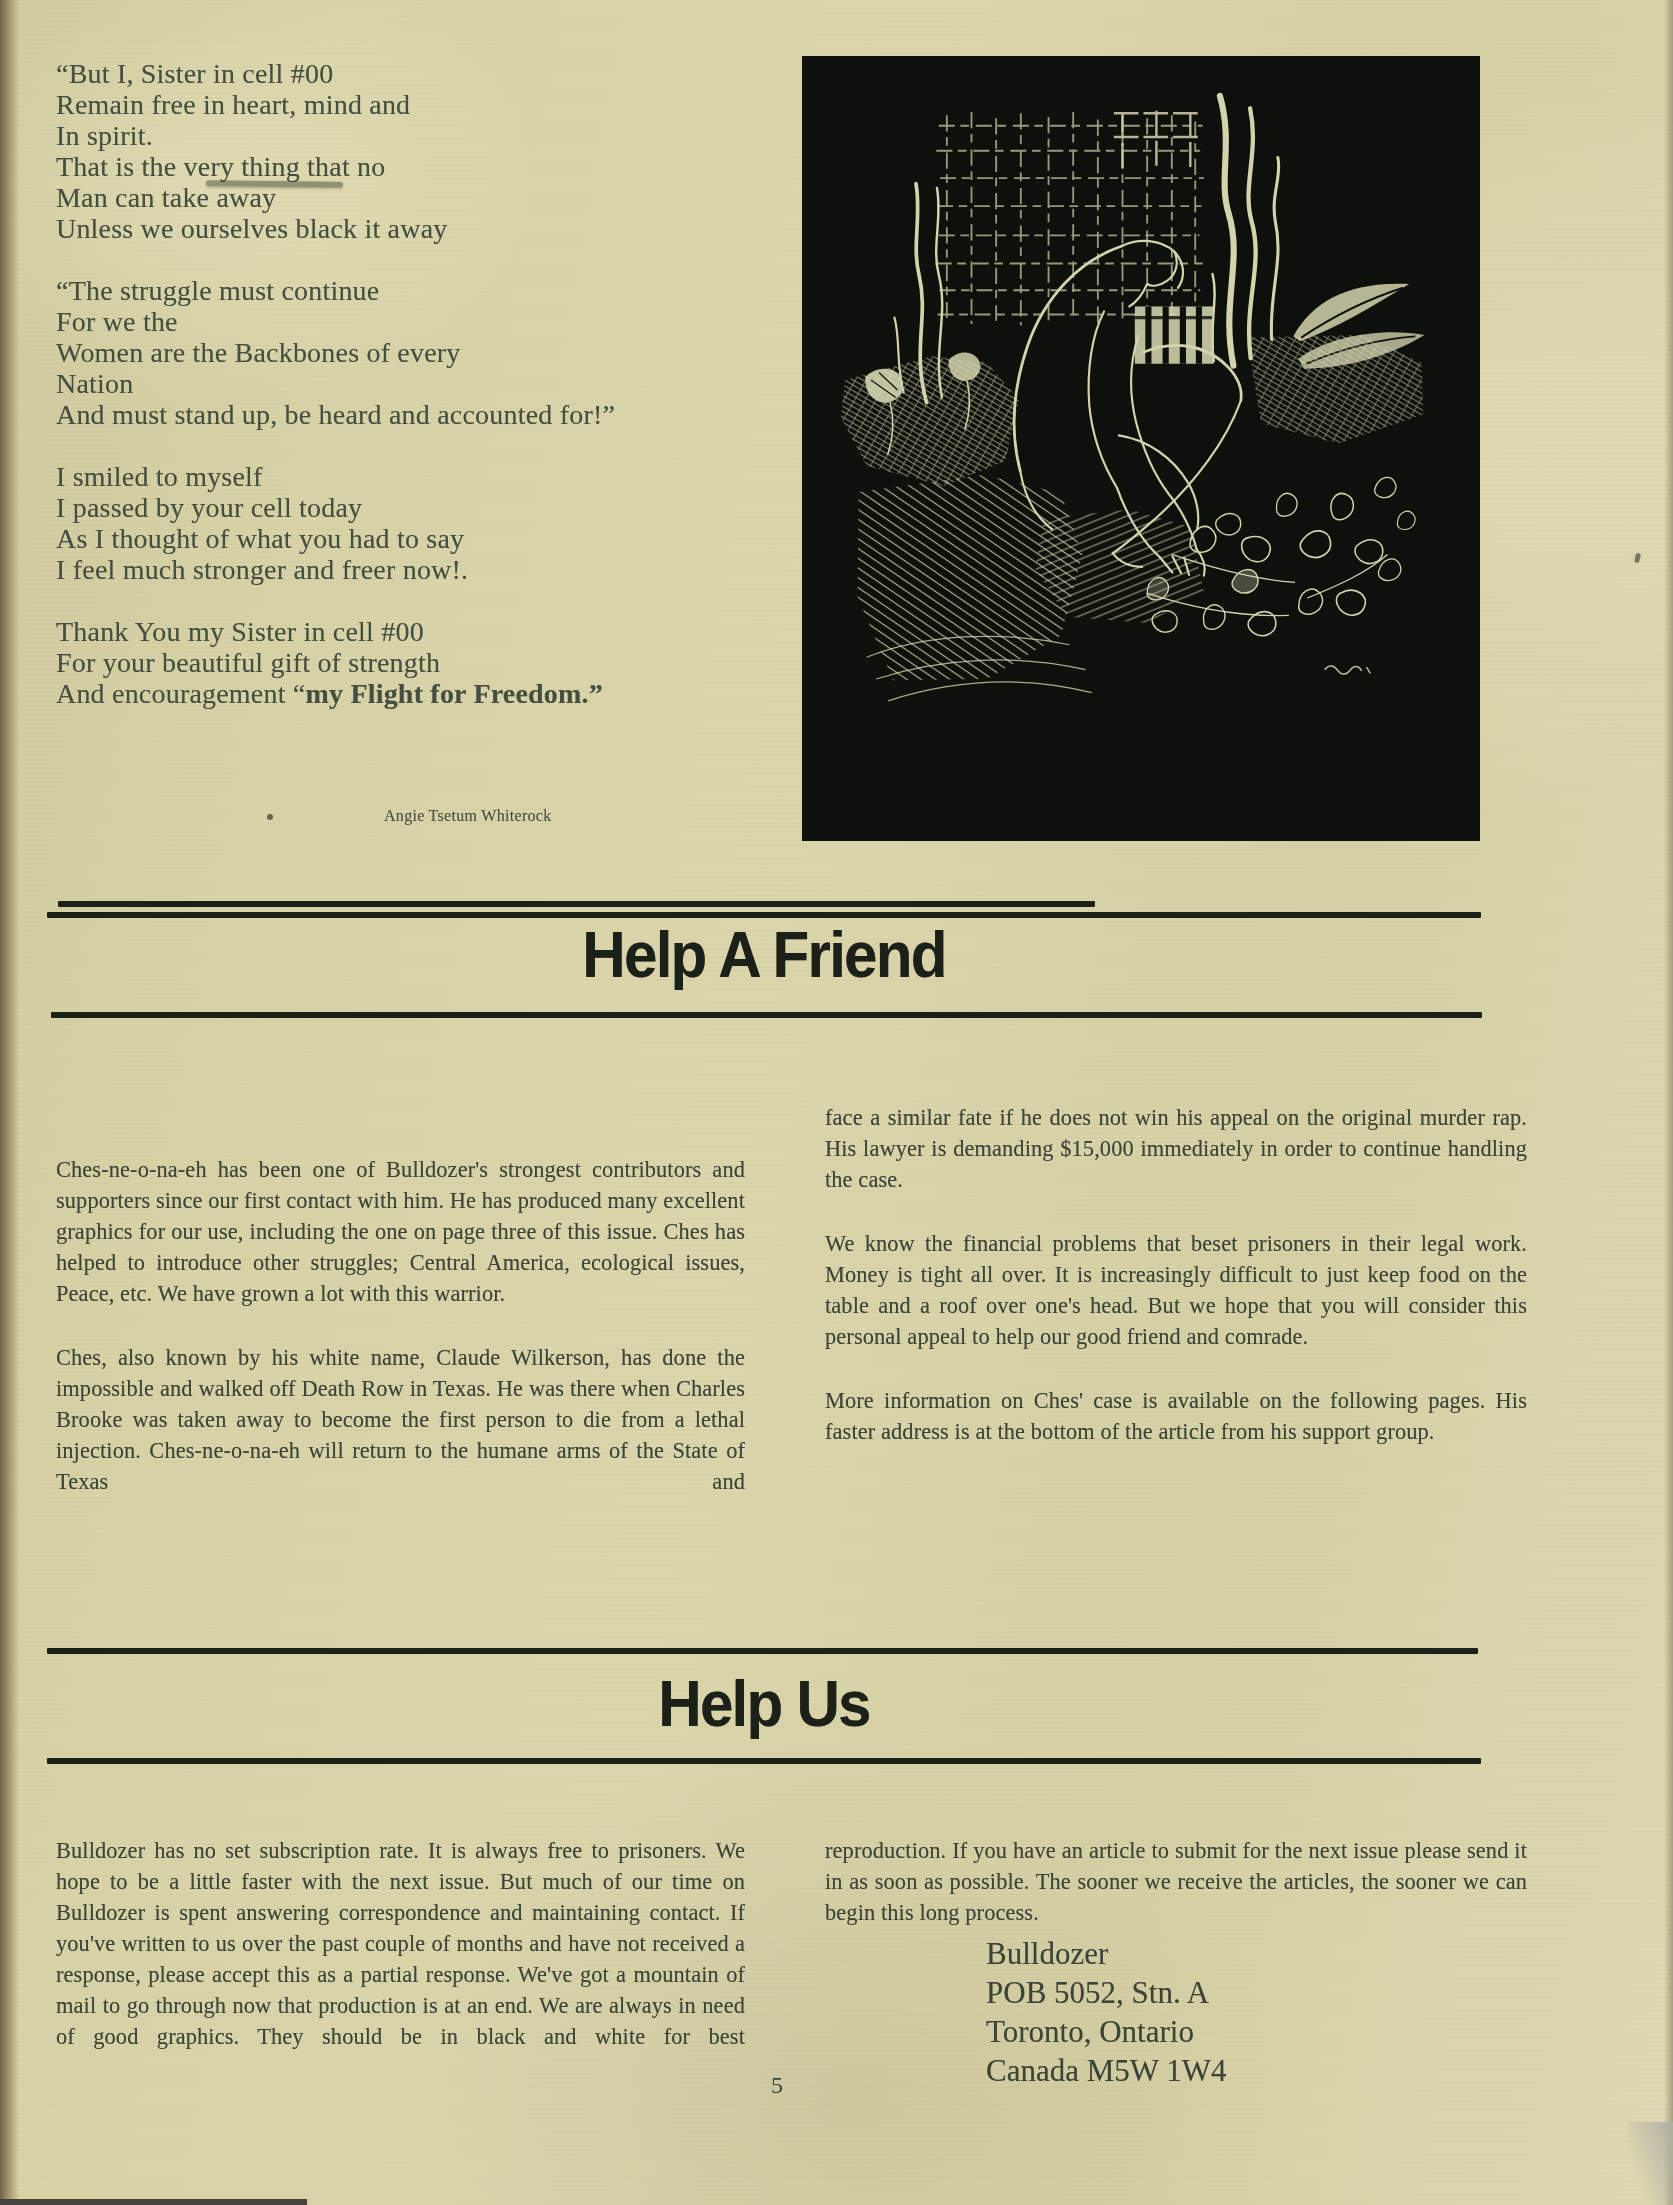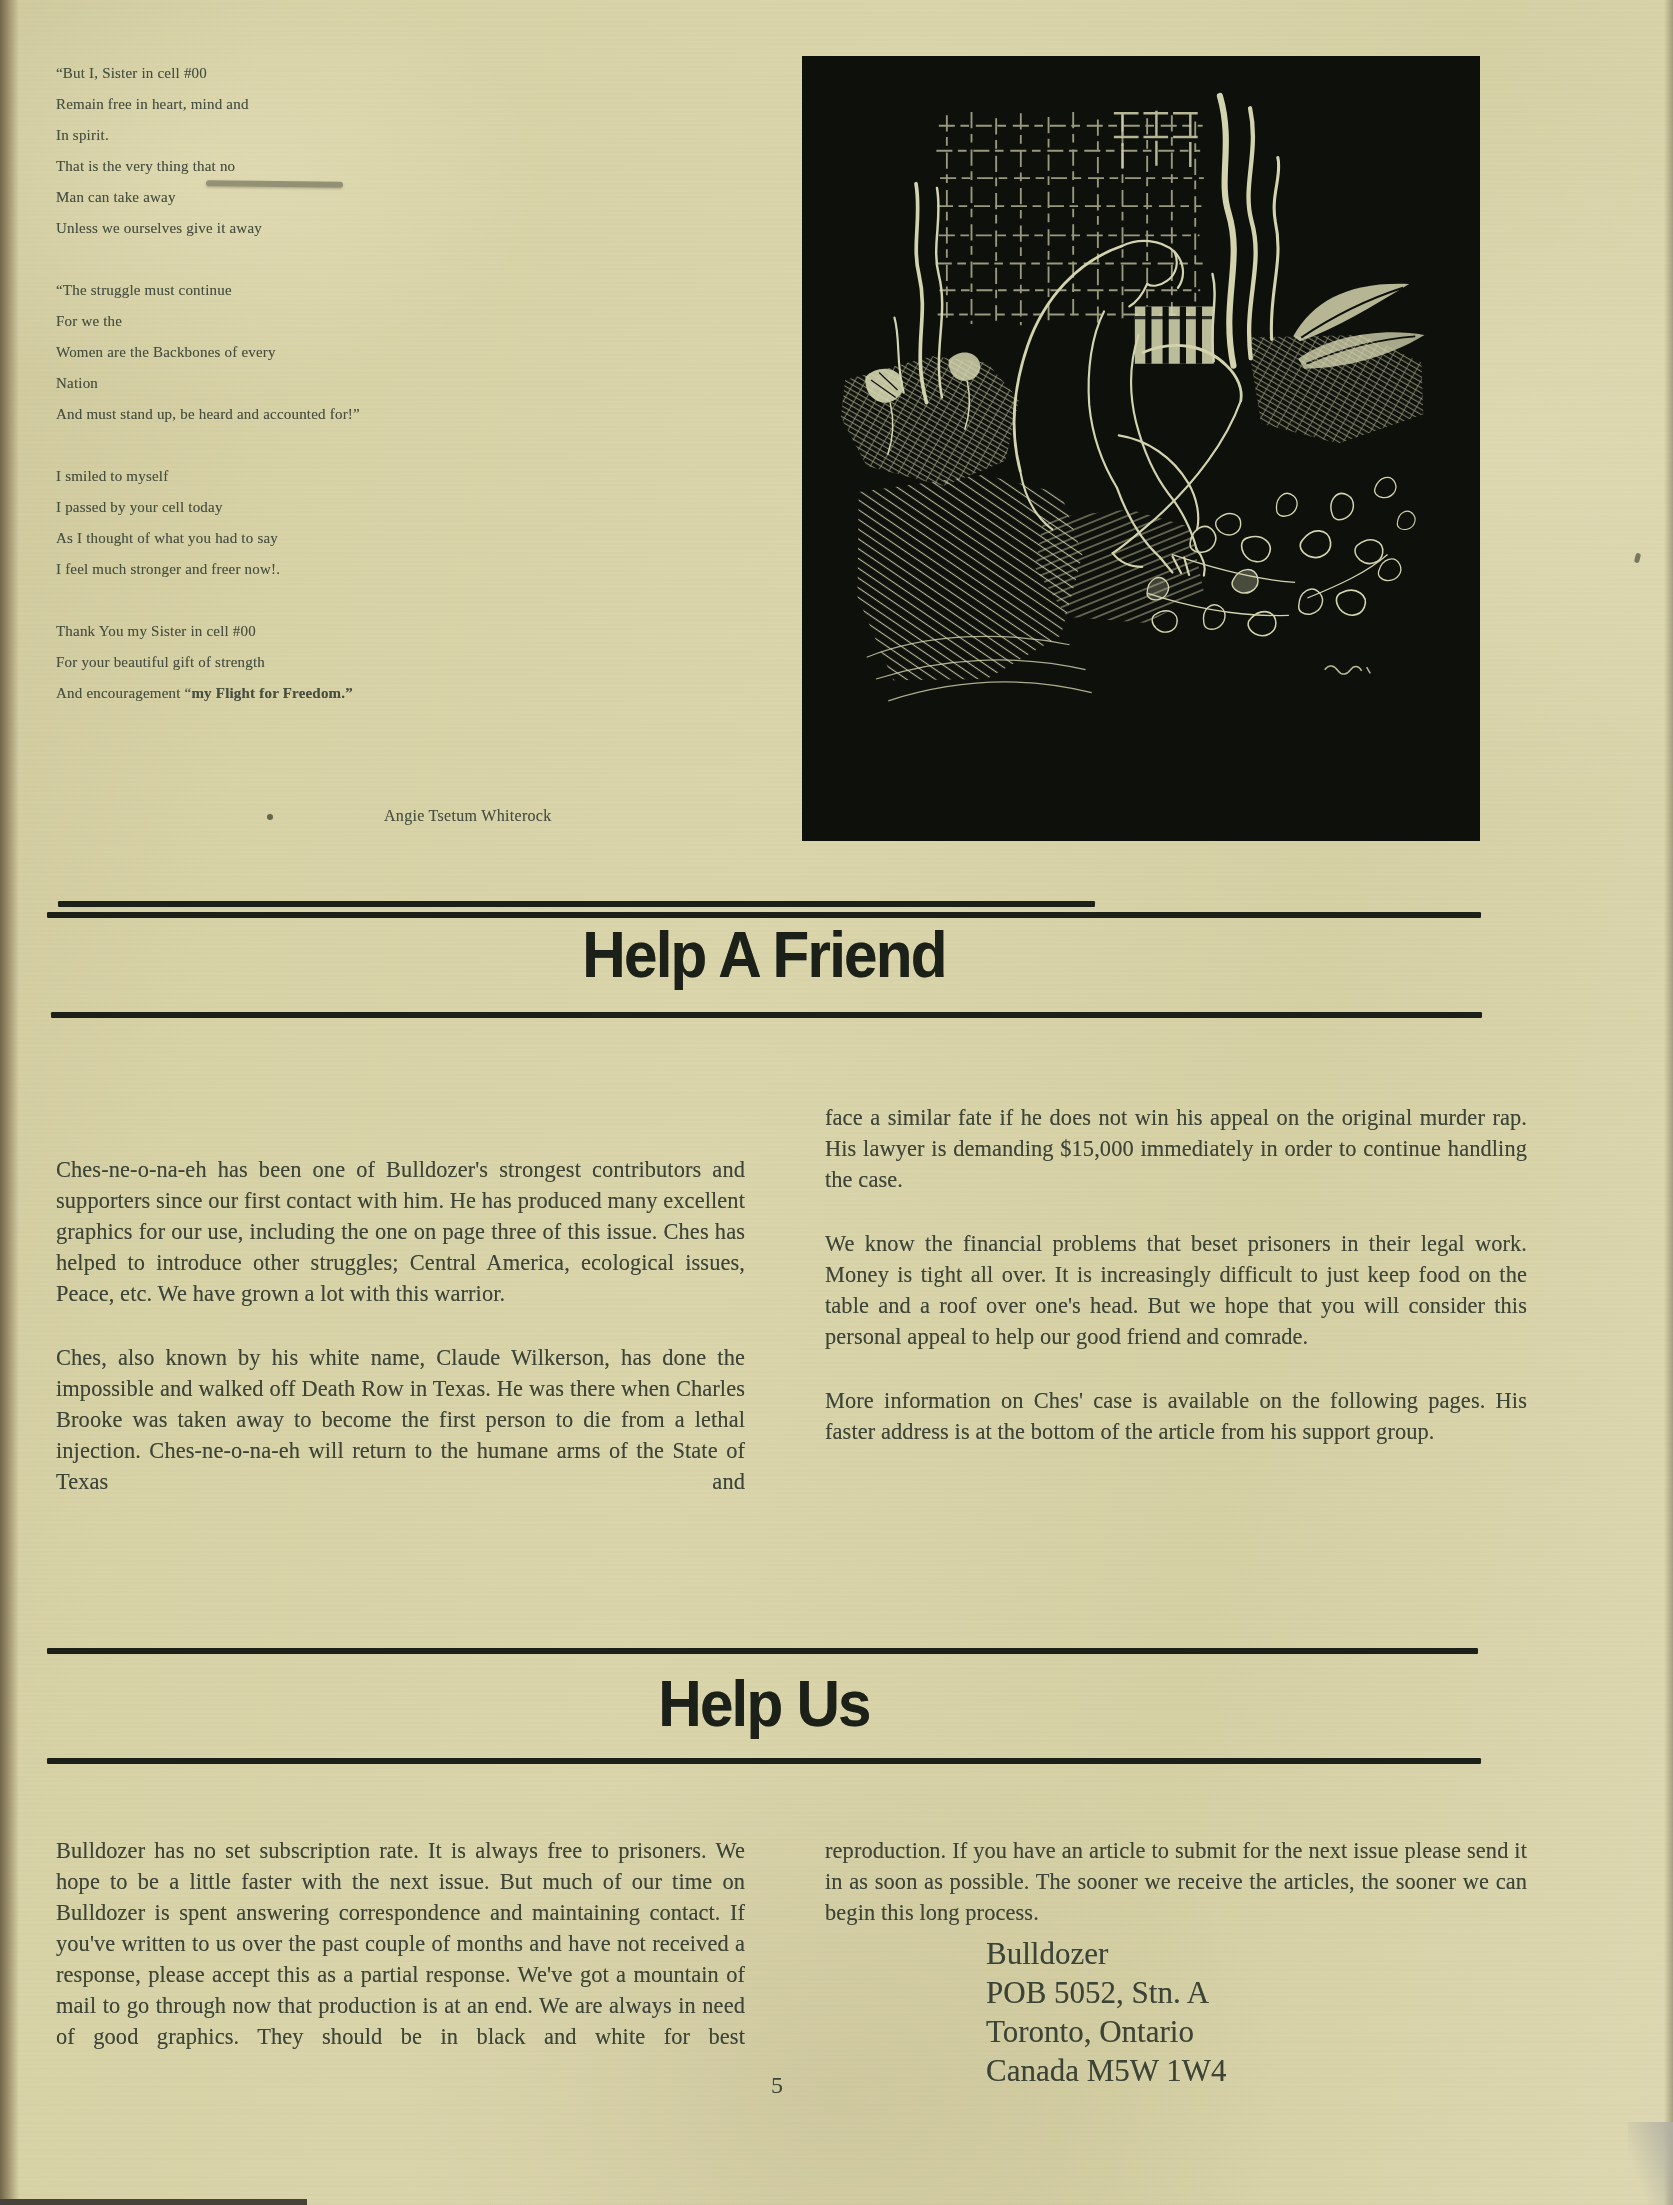--- a/index.html
+++ b/index.html
@@ -31,21 +31,21 @@
   .scan-edge-left{position:absolute;left:0;top:0;width:19px;height:100%;
     background:linear-gradient(90deg,#6f6549 0%,#9a8f6a 40%,rgba(154,143,106,0) 100%);}
   .scan-edge-right{position:absolute;right:0;top:0;width:9px;height:100%;
     background:linear-gradient(270deg,rgba(110,104,80,.5),rgba(110,104,80,0));}
   .scan-edge-bottom{position:absolute;left:0;bottom:0;width:307px;height:5.8px;background:#46443a;}
   .scan-corner-br{position:absolute;right:0;bottom:0;width:45px;height:83px;
     background:linear-gradient(250deg,#b2b0a4,rgba(178,176,164,0) 75%);}
 
   
   .poem{position:absolute;left:56px;top:58px;width:723px;
-    font-size:15px;line-height:31px;color:var(--ink-soft);
+    font-size:28px;line-height:31px;color:var(--ink-soft);
     text-shadow:0 0 0.6px rgba(52,60,46,.35);letter-spacing:0.2px;}
   .stanza{margin:0 0 31px 0;}
   .poem-line{white-space:nowrap;}
   .poem-bold{font-weight:bold;}
   .attribution{position:absolute;left:384px;top:807px;
     font-size:16px;color:var(--ink-soft);letter-spacing:0.3px;
     text-shadow:0 0 0.6px rgba(52,60,46,.3);}
 
   
   .smudge{position:absolute;left:206px;top:181px;width:137px;height:5.8px;
@@ -101,21 +101,21 @@
   <div class="scan-edge-bottom"></div>
   <div class="scan-corner-br"></div>
 
   <div class="poem">
     <div class="stanza">
       <div class="poem-line">“But I, Sister in cell #00</div>
       <div class="poem-line">Remain free in heart, mind and</div>
       <div class="poem-line">In spirit.</div>
       <div class="poem-line">That is the very thing that no</div>
       <div class="poem-line">Man can take away</div>
-      <div class="poem-line">Unless we ourselves give it away</div>
+      <div class="poem-line">Unless we ourselves black it away</div>
     </div>
     <div class="stanza">
       <div class="poem-line">“The struggle must continue</div>
       <div class="poem-line">For we the</div>
       <div class="poem-line">Women are the Backbones of every</div>
       <div class="poem-line">Nation</div>
       <div class="poem-line">And must stand up, be heard and accounted for!”</div>
     </div>
     <div class="stanza">
       <div class="poem-line">I smiled to myself</div>

